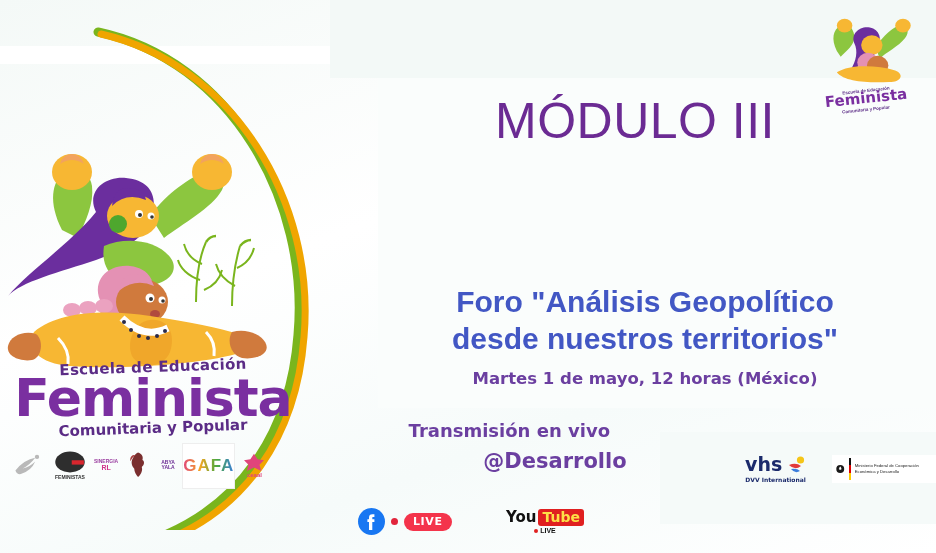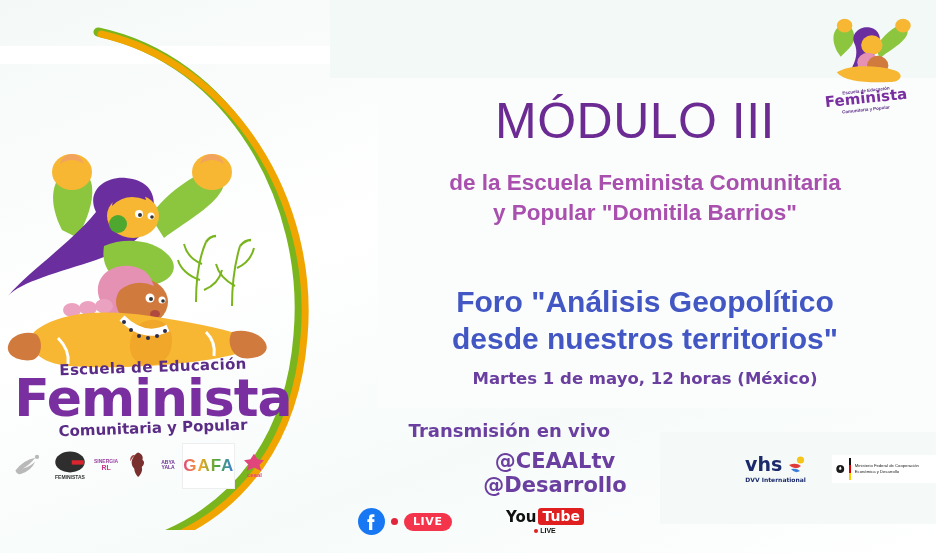--- a/index.html
+++ b/index.html
@@ -106,23 +106,23 @@
     font-family:"DejaVu Sans", sans-serif;
   }
   .fb-row{position:absolute;left:358px;top:508px;display:flex;align-items:center;gap:6px;}
   .live-pill{
     background:#f4344b;color:#fff;border-radius:9px;
     font-size:11px;font-weight:bold;letter-spacing:.6px;
     padding:2px 9px 3px 9px;font-family:"DejaVu Sans", sans-serif;
   }
   .live-dot{width:7px;height:7px;border-radius:50%;background:#e1253c;}
   .yt-row{position:absolute;left:505px;top:508px;text-align:center;width:80px;}
-  .yt-mark{display:inline-flex;align-items:flex-start;gap:2px;}
+  .yt-mark{display:inline-flex;align-items:flex-end;gap:2px;}
   .yt-you{font-size:15px;font-weight:bold;color:#111;font-family:"DejaVu Sans", sans-serif;}
-  .yt-tube{background:#e02020;color:#ffffff;font-size:14px;font-weight:bold;
+  .yt-tube{background:#e02020;color:#fde047;font-size:14px;font-weight:bold;
            padding:0px 4px 1px;border-radius:3px;font-family:"DejaVu Sans", sans-serif;}
   .yt-live{font-size:7px;font-weight:bold;color:#111;margin-top:1px;}
   .yt-live .d{display:inline-block;width:4px;height:4px;border-radius:50%;
               background:#e02020;margin-right:2px;vertical-align:middle;}
 
   
   .apoyo{
     position:absolute;left:700px;top:426px;width:200px;
     text-align:center;font-size:14.5px;font-weight:bold;color:#6b3fa0;
     font-family:"DejaVu Sans", sans-serif;
@@ -289,37 +289,32 @@
       <ellipse cx="64" cy="55" rx="11" ry="10" fill="#d07a3d"></ellipse>
       <path d="M22 62 C 34 54, 62 54, 82 60 C 92 64, 88 72, 76 72 C 54 73, 30 72, 22 62 Z" fill="#f7b733"></path>
     </svg>
     <div class="badge-sup">Escuela de Educación</div>
     <div class="badge-txt">Feminista</div>
     <div class="badge-sub">Comunitaria y Popular</div>
   </div>
 
   <div class="module">MÓDULO III</div>
 
-  <div class="subtitle">
-    <div>de la Escuela Feminista Comunitaria</div>
-    <div>y Popular "Domitila Barrios"</div>
-  </div>
 
   <div class="foro">
     <div>Foro "Análisis Geopolítico</div>
     <div>desde nuestros territorios"</div>
   </div>
 
   <div class="date">Martes 1 de mayo, 12 horas (México)</div>
 
   <div class="live-head">Transmisión en vivo</div>
 
 
   <div class="handle-yt">
-    <div>@CEAALtv</div>
     <div>@Desarrollo</div>
   </div>
 
   <div class="fb-row">
     <svg width="27" height="27" viewBox="0 0 27 27">
       <circle cx="13.5" cy="13.5" r="13.5" fill="#1877f2"></circle>
       <path d="M16.4 14.1h-2.1v8h-3.3v-8H9.4v-2.8h1.6V9.6c0-2.1 1-3.3 3.4-3.3h2v2.8h-1.2c-.8 0-.9.3-.9 1v1.2h2.1z" fill="#fff"></path>
     </svg>
     <span class="live-dot"></span>
     <span class="live-pill">LIVE</span>

